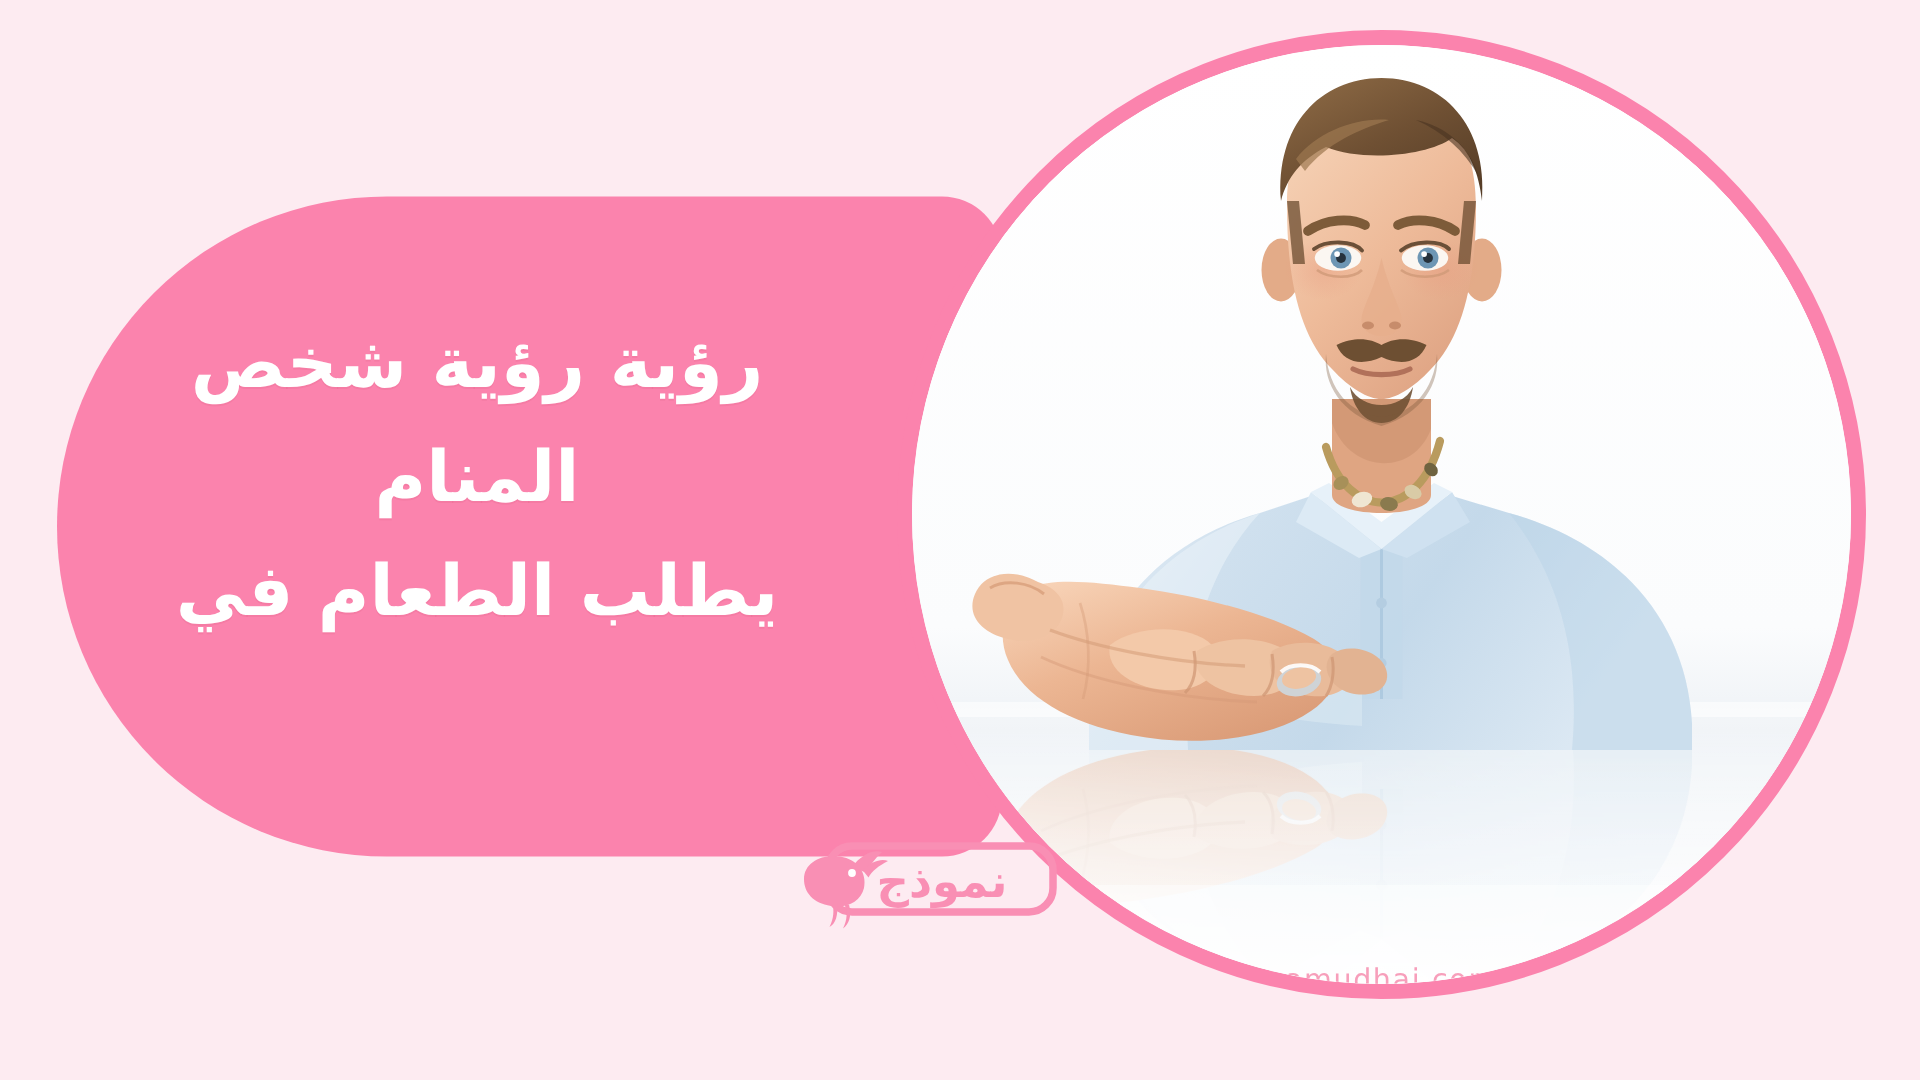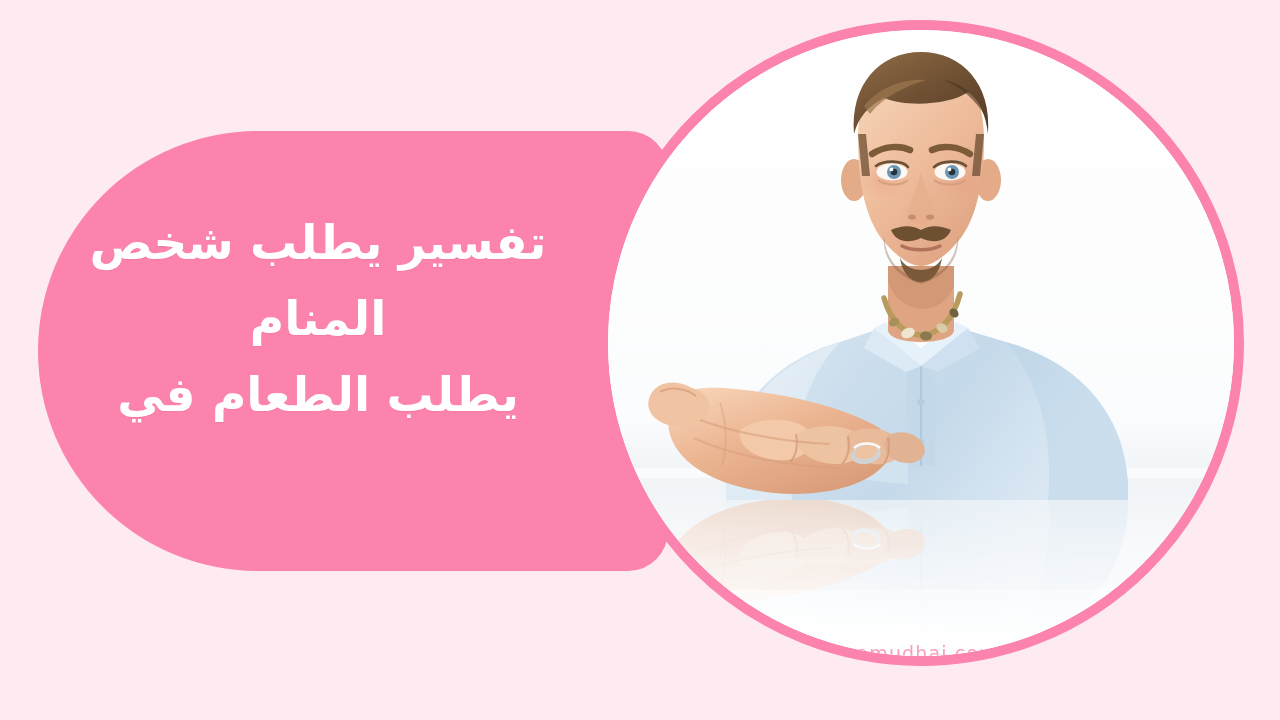--- a/index.html
+++ b/index.html
@@ -104,21 +104,21 @@
   #logo svg { display: block; }
 </style>
 </head>
 <body>
 
 <div id="banner">
 
   <div id="title-panel"></div>
 
   <div id="title-text">
-    <div>تفسير يطلب شخص</div>
+    <div>رؤية رؤية شخص</div>
     <div>المنام</div>
     <div>يطلب الطعام في</div>
   </div>
 
   <div id="photo-circle">
     <div id="photo-inner">
 
       <svg id="photo-scene" viewBox="0 0 626 626" preserveAspectRatio="xMidYMid slice">
         <defs>
           <linearGradient id="bgGrad" x1="0" y1="0" x2="0" y2="1">
@@ -349,14 +349,39 @@
           <use href="#figure"></use>
 
           <rect x="0" y="560" width="626" height="66" fill="#ffffff" opacity="0.45"></rect>
         </g>
       </svg>
 
       <div id="watermark">namudhaj.com</div>
     </div>
   </div>
 
+  <div id="logo">
+    <svg width="178" height="62" viewBox="0 0 178 62">
+
+      <rect x="24" y="6" width="150" height="44" rx="16" ry="16" fill="none" stroke="#f98fb4" stroke-width="5"></rect>
+
+      <g fill="#f98fb4">
+        <path d="M 8 28
+                 C 8 17, 20 11, 32 13
+                 C 44 15, 50 24, 48 34
+                 C 46 43, 36 48, 26 46
+                 C 14 44, 8 37, 8 28 Z"></path>
+        <path d="M 40 20 C 46 12, 54 8, 60 10
+                 C 56 14, 52 18, 50 24 Z"></path>
+        <path d="M 47 22 C 53 16, 60 14, 64 16
+                 C 58 19, 53 23, 51 27 Z"></path>
+        <path d="M 30 44 C 31 52, 29 58, 25 60
+                 C 28 54, 28 49, 27 44 Z"></path>
+        <path d="M 38 45 C 40 53, 38 58, 34 61
+                 C 37 55, 37 50, 35 45 Z"></path>
+        <circle cx="40" cy="24" r="2.6" fill="#ffffff"></circle>
+      </g>
+
+      <text x="100" y="40" text-anchor="middle" font-family="DejaVu Sans, Liberation Sans, sans-serif" font-size="30" font-weight="700" fill="#f98fb4" direction="rtl">نموذج</text>
+    </svg>
+  </div>
 
 </div>
 
 </body></html>

